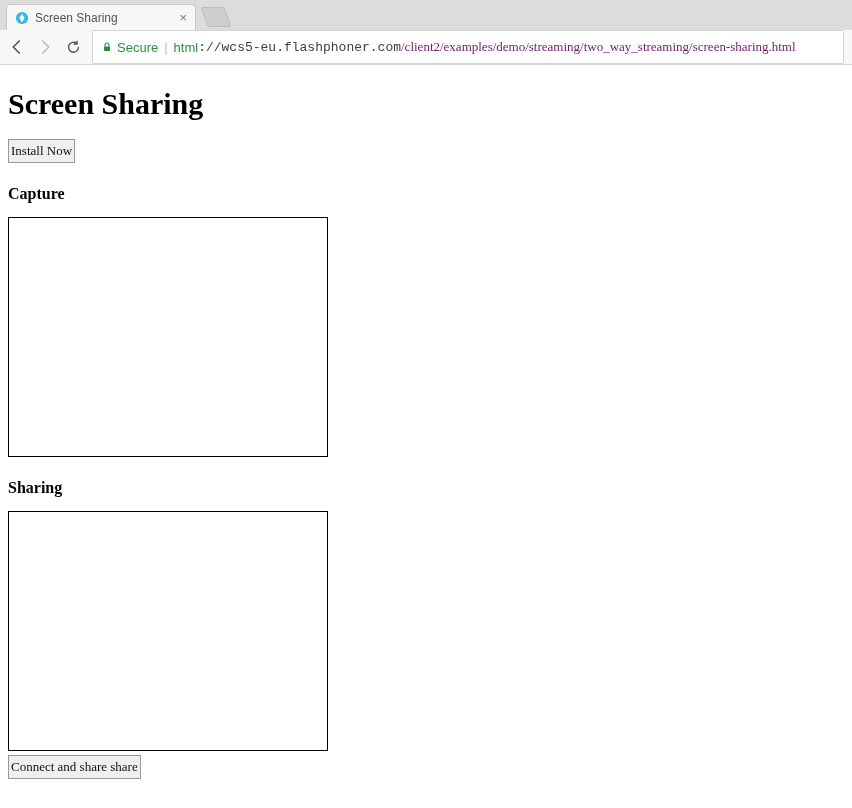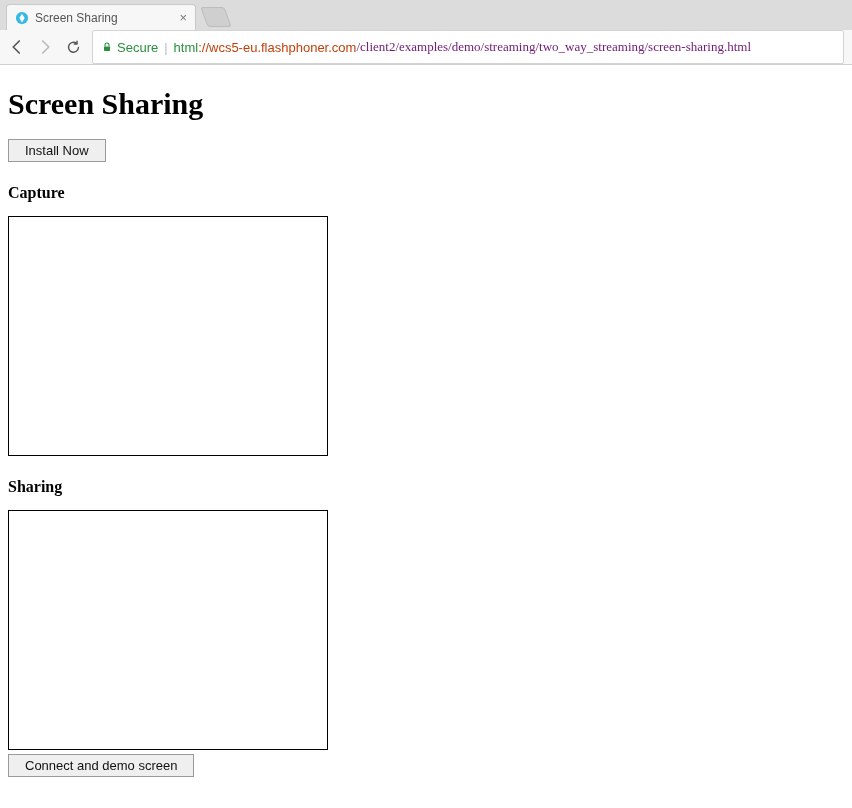--- a/index.html
+++ b/index.html
@@ -110,42 +110,43 @@
       margin-right: 6px;
     }
     .divider {
       color: #bbb;
       margin-right: 6px;
     }
     .url-scheme {
       color: #2a8f3c;
     }
     .url-host {
-      color: #c2410c;
+      color: #404040;
+      font-family: Liberation Mono, monospace;
     }
     .url-path {
       color: #701a75;
       font-family: Liberation Serif, serif;
     }
     
     .page-content {
       padding: 14px 8px;
       font-family: "Times New Roman", Times, serif;
     }
     h1.page-title {
       font-size: 30px;
       font-weight: bold;
       margin: 8px 0 18px 0;
     }
     .btn {
-      font-family: Liberation Sans, sans-serif;
+      font-family: Liberation Serif, serif;
       font-size: 13px;
       background: #efefef;
       border: 1px solid #9a9a9a;
-      padding: 3px 16px;
+      padding: 3px 2px;
       cursor: pointer;
       color: #111;
     }
     h2.section-title {
       font-size: 16px;
       font-weight: bold;
       margin: 22px 0 14px 0;
     }
     .video-box {
       width: 320px;
@@ -209,14 +210,14 @@
   <h1 class="page-title">Screen Sharing</h1>
 
   <button class="btn">Install Now</button>
 
   <h2 class="section-title">Capture</h2>
   <div class="video-box"></div>
 
   <h2 class="section-title">Sharing</h2>
   <div class="video-box"></div>
 
-  <button class="btn">Connect and demo screen</button>
+  <button class="btn">Connect and share share</button>
 </div>
 
 </body></html>

